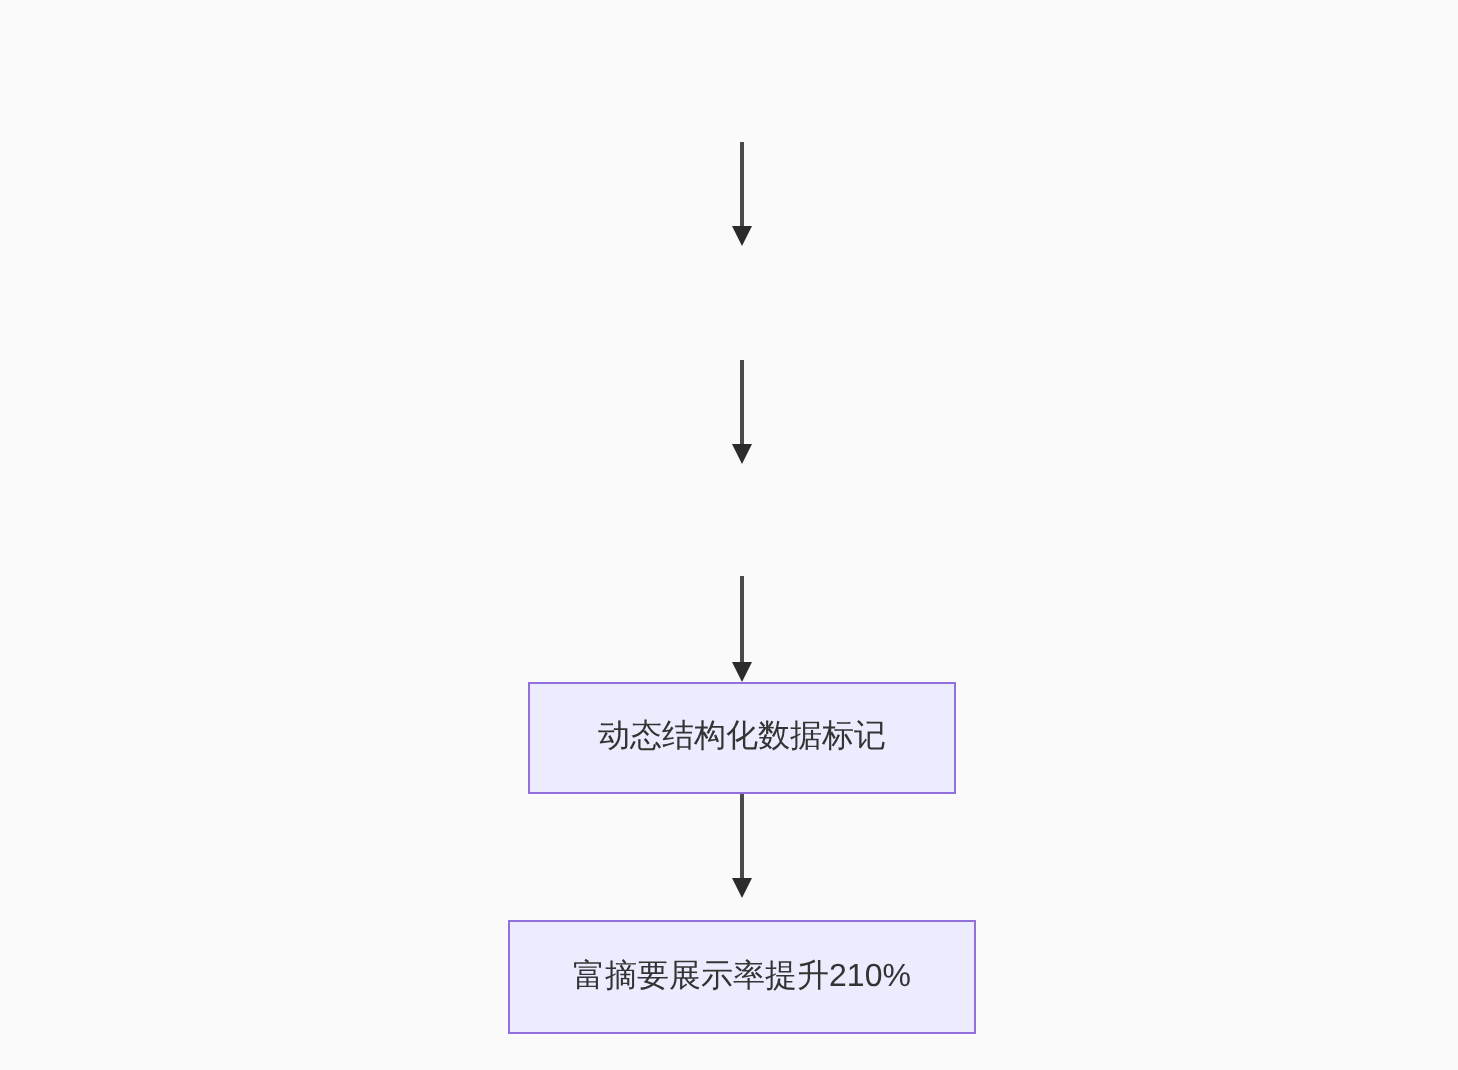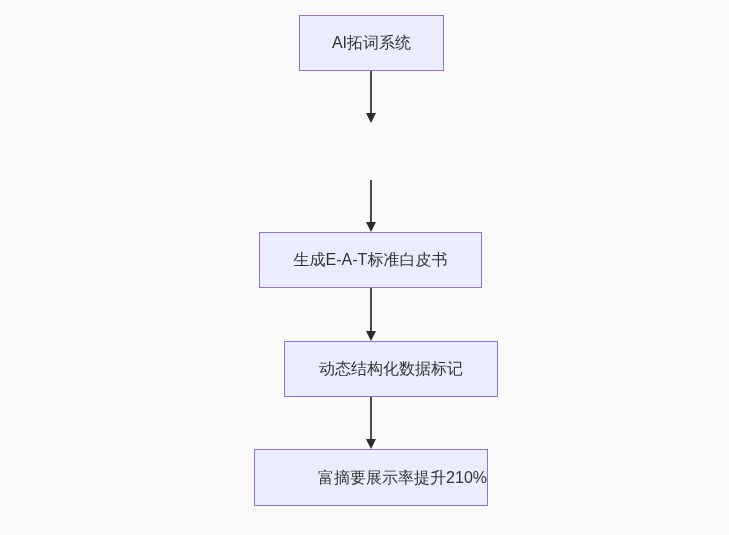--- a/index.html
+++ b/index.html
@@ -49,51 +49,45 @@
     width: 0;
     height: 0;
     border-left: 5px solid transparent;
     border-right: 5px solid transparent;
     border-top: 10px solid #2b2b2b;
   }
   
   #node-0 { left: 299px; top: 15px;  width: 145px; height: 56px; }
   #node-1 { left: 274px; top: 123px; width: 191px; height: 57px; }
   #node-2 { left: 259px; top: 232px; width: 223px; height: 56px; }
-  #node-3 { left: 264px; top: 341px; width: 214px; height: 56px; margin-left: 20px; }
-  #node-4 { left: 254px; top: 449px; width: 234px; height: 57px; justify-content: flex-end; }
+  #node-3 { left: 264px; top: 341px; width: 214px; height: 56px; }
+  #node-4 { left: 254px; top: 460px; width: 234px; height: 57px; }
   
   #edge-0 { left: 366px; top: 71px;  height: 52px; }
   #edge-1 { left: 366px; top: 180px; height: 52px; }
   #edge-2 { left: 366px; top: 288px; height: 53px; }
   #edge-3 { left: 366px; top: 397px; height: 52px; }
 </style>
 </head>
 <body>
 
 <div class="canvas">
 
-  <div id="node-0" class="flow-node">
-    <span>AI拓词系统</span>
-  </div>
 
   <div id="edge-0" class="flow-edge">
     <div class="edge-line"></div>
     <div class="edge-arrowhead"></div>
   </div>
 
 
   <div id="edge-1" class="flow-edge">
     <div class="edge-line"></div>
     <div class="edge-arrowhead"></div>
   </div>
 
-  <div id="node-2" class="flow-node">
-    <span>生成E-A-T标准白皮书</span>
-  </div>
 
   <div id="edge-2" class="flow-edge">
     <div class="edge-line"></div>
     <div class="edge-arrowhead"></div>
   </div>
 
   <div id="node-3" class="flow-node">
     <span>动态结构化数据标记</span>
   </div>
 

